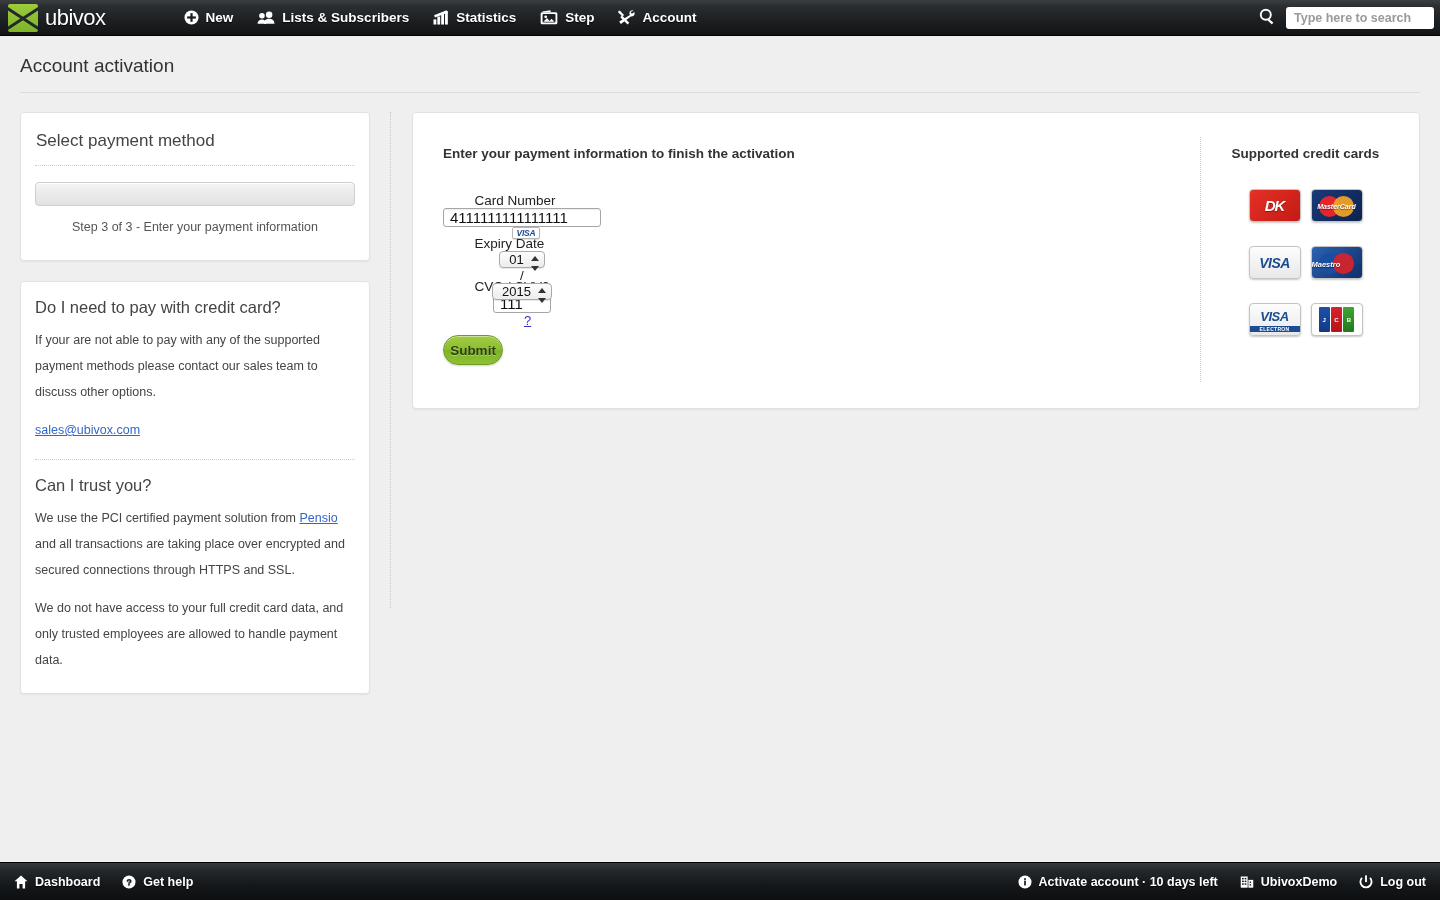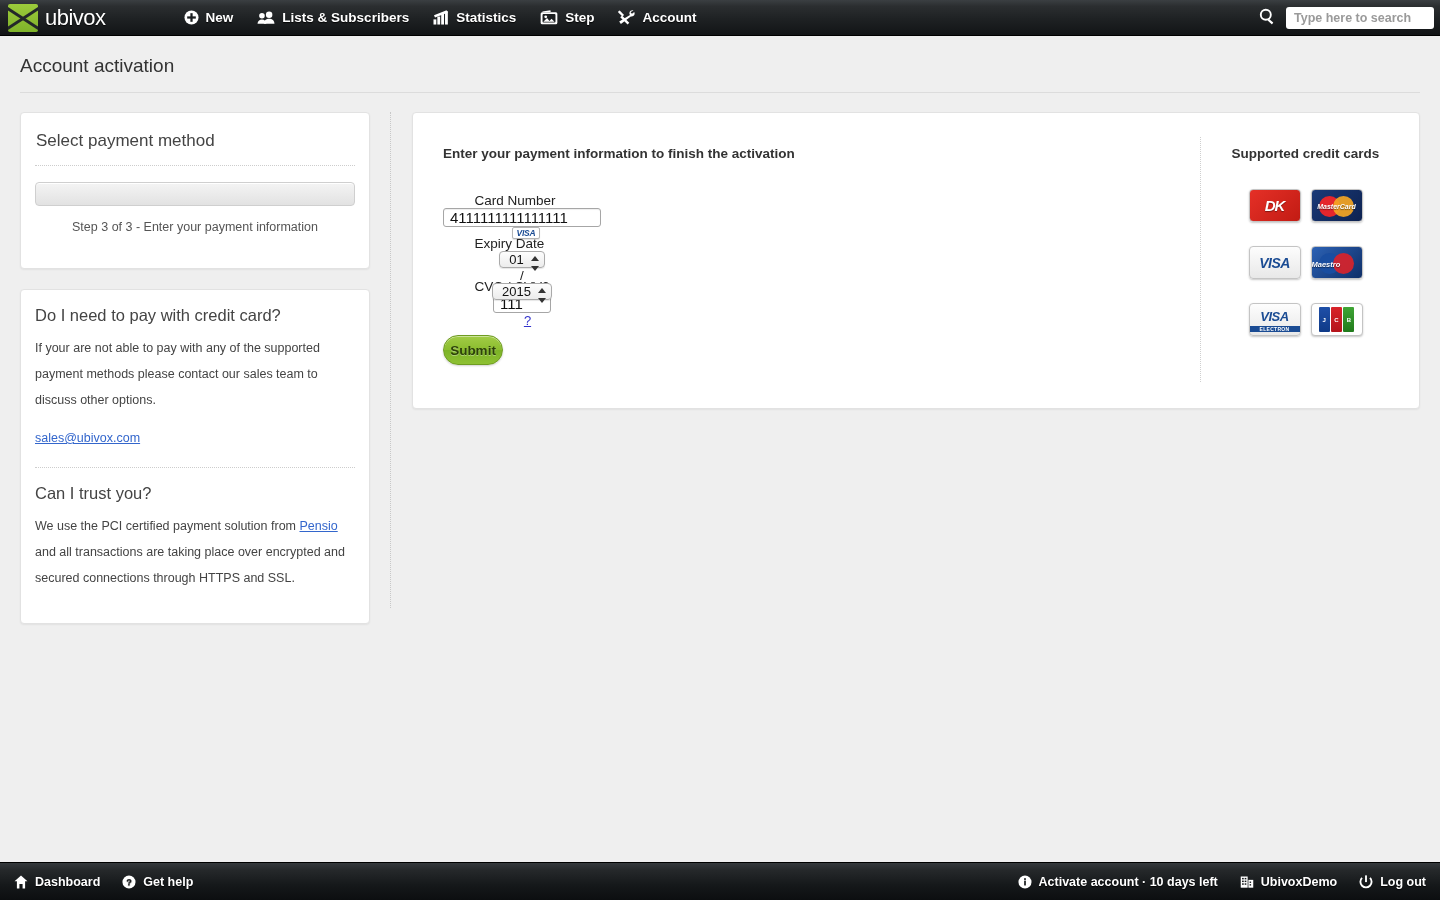--- a/index.html
+++ b/index.html
@@ -92,21 +92,21 @@
     border-top: 1px dotted #cdcdcd;
     height: 0; margin: 0 0 16px 0;
   }
   .progress-bar {
     height: 24px; border: 1px solid #cfcfcf; border-radius: 4px;
     background: linear-gradient(to bottom, #f4f4f4 0%, #ebebeb 50%, #e2e2e2 100%);
     box-shadow: inset 0 1px 0 #fff;
   }
   .step-label {
     text-align: center; font-size: 12.5px; color: #555;
-    margin-top: 14px; margin-bottom: 20px;
+    margin-top: 14px; margin-bottom: 12px;
   }
   .card-2 { margin-top: 20px; padding: 16px 14px 20px 14px; }
   .q-head {
     font-size: 16.5px; color: #444; font-weight: 400;
     margin: 0 0 10px 0;
   }
   .q-head.second { margin-top: 4px; }
   .q-body {
     font-size: 12.5px; color: #444; line-height: 26px;
     margin: 0 0 12px 0;
@@ -376,20 +376,21 @@
 
   <div class="card card-2">
     <div class="q-head">Do I need to pay with credit card?</div>
     <div class="q-body">If your are not able to pay with any of the supported payment methods please contact our sales team to discuss other options.</div>
     <div class="q-body">
       <span class="q-link">sales@ubivox.com</span>
     </div>
     <div class="dotted-rule" style="margin-top:16px"></div>
     <div class="q-head second">Can I trust you?</div>
     <div class="q-body"><span>We use the PCI certified payment solution from </span><span class="q-link">Pensio</span><span> and all transactions are taking place over encrypted and secured connections through HTTPS and SSL.</span></div>
+    <div class="q-body" style="margin-bottom:0">We do not have access to your full credit card data, and only trusted employees are allowed to handle payment data.</div>
   </div>
 </div>
 
 <div class="vdiv"></div>
 
 <div class="main-panel">
 
   <div class="panel-title">Enter your payment information to finish the activation</div>
 
   <div class="form-rows">

